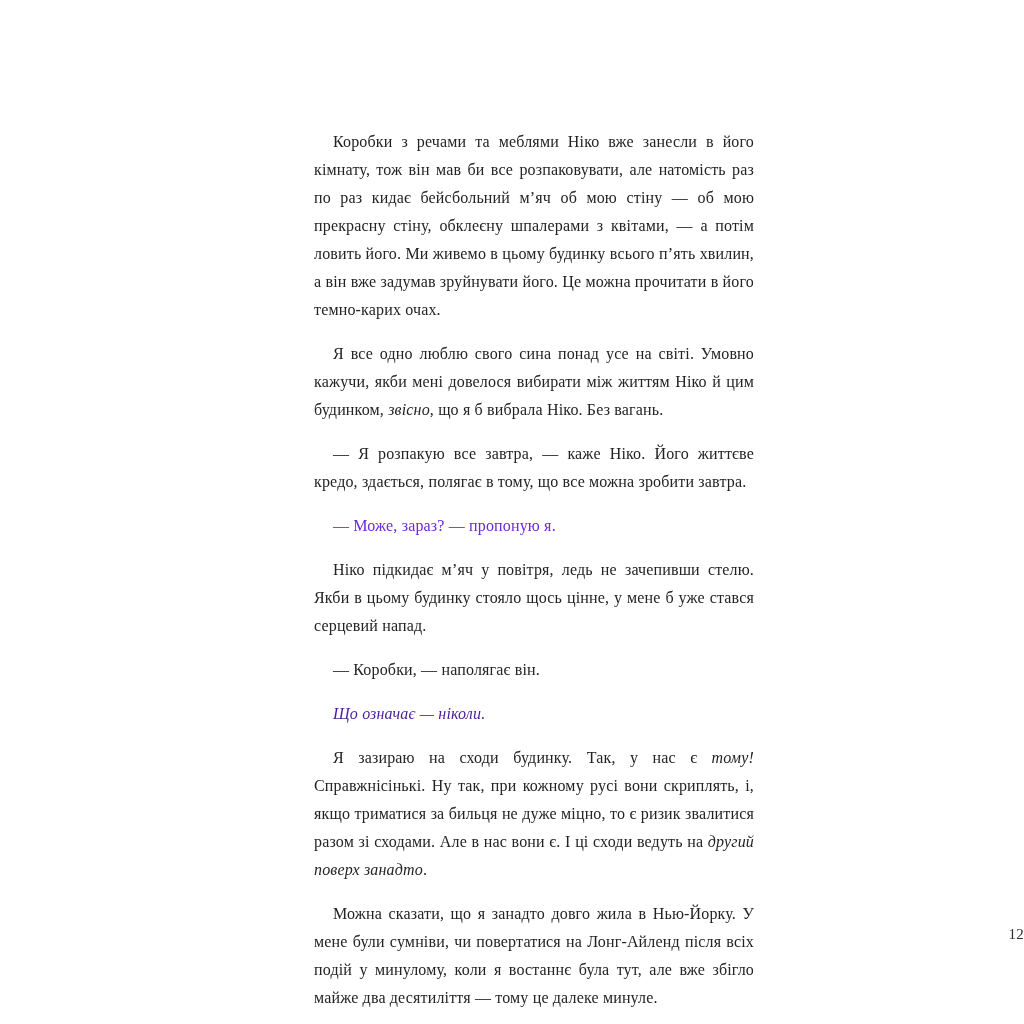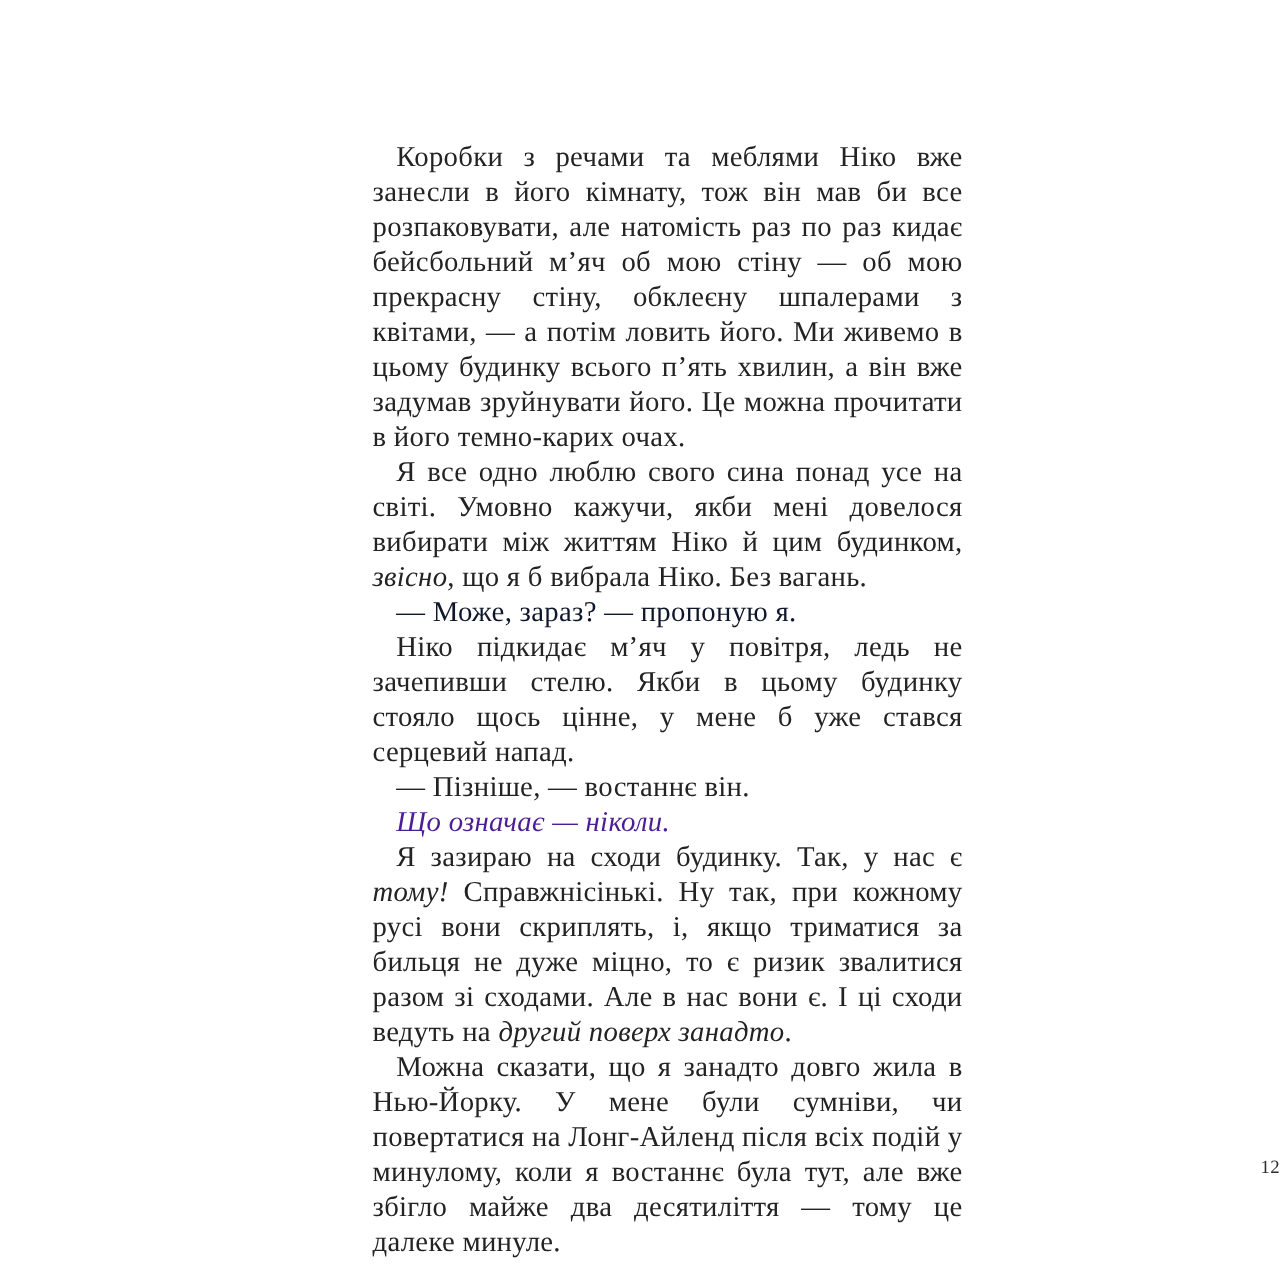--- a/index.html
+++ b/index.html
@@ -22,26 +22,26 @@
   }
 
   #text-block {
     position: absolute;
     left: 298px;
     top: 112px;
     width: 472px;
   }
 
   p.para {
-    margin: 0;
+    margin: 16px;
     padding: 0;
     text-indent: 19px;
     text-align: justify;
     text-justify: inter-word;
-    font-size: 23px;
+    font-size: 16px;
     line-height: 28px;
     color: #232323;
     letter-spacing: 0.01em;
     -webkit-font-smoothing: antialiased;
     hyphens: manual;
   }
 
   p.para:last-of-type {
     margin-bottom: 0;
   }
@@ -63,23 +63,24 @@
   }
 </style>
 </head>
 <body>
 
 <div id="page" style="background: rgb(255, 255, 255);">
 
   <div id="text-block">
     <p class="para" style="color: rgb(35, 35, 35);">Коробки з речами та меблями Ніко вже занесли в його кімнату, тож він мав би все розпаковувати, але натомість раз по раз кидає бейсбольний м’яч об мою стіну — об мою прекрасну стіну, обклеєну шпалерами з квітами, — а потім ловить його. Ми живемо в цьому будинку всього п’ять хвилин, а він вже задумав зруйнувати його. Це можна прочитати в його темно-карих очах.</p>
     <p class="para" style="color: rgb(35, 35, 35);">Я все одно люблю свого сина понад усе на світі. Умовно кажучи, якби мені довелося вибирати між життям Ніко й цим будинком, <em>звісно</em>, що я б вибрала Ніко. Без вагань.</p>
-    <p class="para" style="color: #0f172a;">— Може, зараз? — пропоную я.</p>
+    <p class="para" style="color: rgb(35, 35, 35);">— Я розпакую все завтра, — каже Ніко. Його життєве кредо, здається, полягає в тому, що все можна зробити завтра.</p>
+    <p class="para" style="color: #6d28d9;">— Може, зараз? — пропоную я.</p>
     <p class="para" style="color: rgb(35, 35, 35);">Ніко підкидає м’яч у повітря, ледь не зачепивши стелю. Якби в цьому будинку стояло щось цінне, у мене б уже стався серцевий напад.</p>
-    <p class="para" style="color: rgb(35, 35, 35);">— Пізніше, — востаннє він.</p>
+    <p class="para" style="color: rgb(35, 35, 35);">— Коробки, — наполягає він.</p>
     <p class="para" style="color: #4c1d95; font-style: italic;">Що означає — ніколи.</p>
     <p class="para" style="color: rgb(35, 35, 35);">Я зазираю на сходи будинку. Так, у нас є <em>тому!</em> Справжнісінькі. Ну так, при кожному русі вони скриплять, і, якщо триматися за бильця не дуже міцно, то є ризик звалитися разом зі сходами. Але в нас вони є. І ці сходи ведуть на <em>другий поверх занадто</em>.</p>
     <p class="para" style="color: rgb(35, 35, 35);">Можна сказати, що я занадто довго жила в Нью-Йорку. У мене були сумніви, чи повертатися на Лонг-Айленд після всіх подій у минулому, коли я востаннє була тут, але вже збігло майже два десятиліття — тому це далеке минуле.</p>
   </div>
 
   <div id="folio">12</div>
 
 </div>
 
 </body></html>

